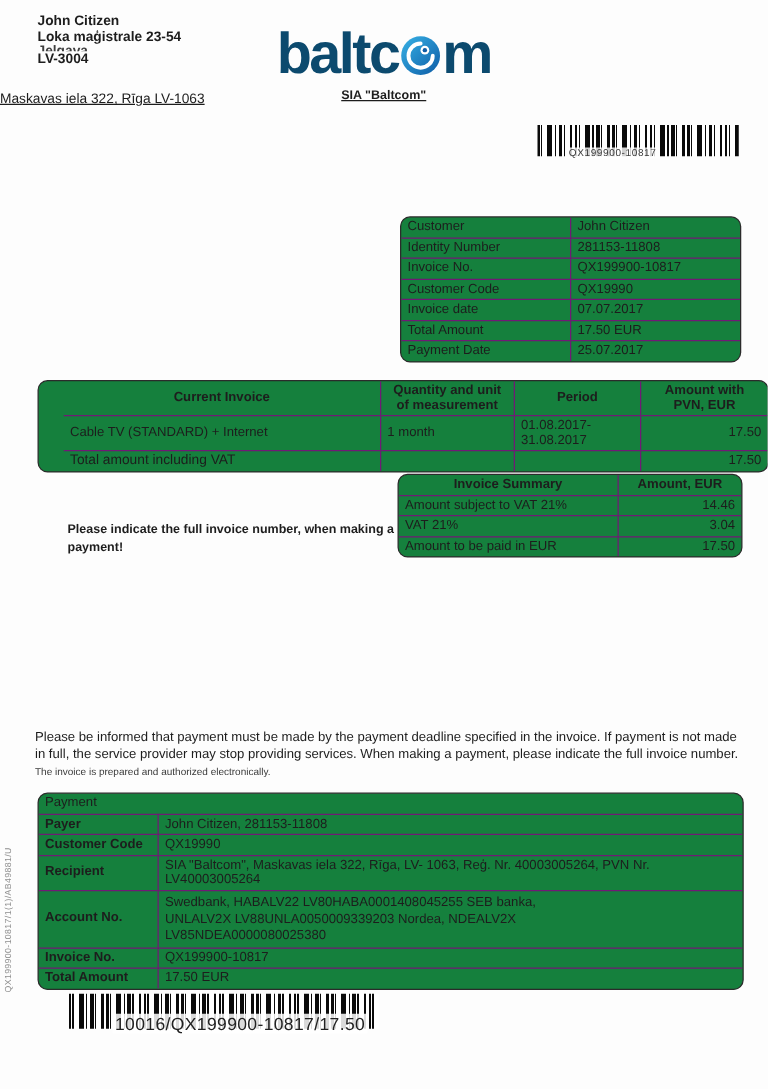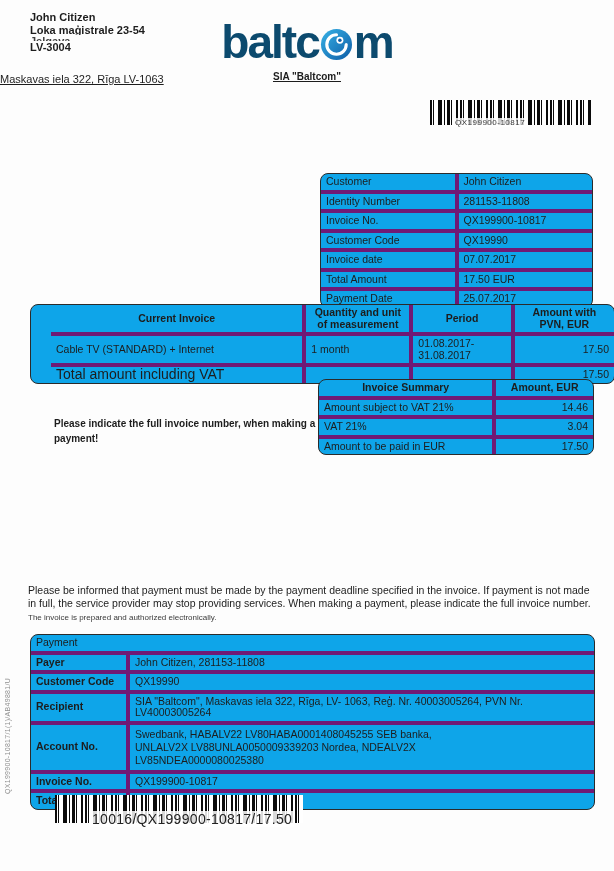--- a/index.html
+++ b/index.html
@@ -38,23 +38,23 @@
         #0a0a0a 26px, #0a0a0a 28px, #fff 28px, #fff 30px);
   }
   .barcode-top { position:absolute; left:430px; top:100px; width:161px; height:25px; }
   .barcode-top .bc-label { position:absolute; left:22px; bottom:-2px; font-size:8px; color:#3c3c3c;
                            background:rgba(255,255,255,.82); padding:0 3px; letter-spacing:.5px; }
   .barcode-bottom { position:absolute; left:55px; top:795px; width:248px; height:28px; }
   .barcode-bottom .bc-label { position:absolute; left:3px; bottom:-4px; font-size:14px; color:#222;
                               background:rgba(255,255,255,.85); padding:0 2px; letter-spacing:.3px;margin-left:32px; }
 
   
-  .tbl { position:absolute; border:1.5px solid #2b2b2b; border-radius:8px; overflow:hidden; background:#0ea5e9; }
+  .tbl { position:absolute; border:1.5px solid #2b2b2b; border-radius:8px; overflow:hidden; background:#15803d; }
   .tbl table { border-collapse:collapse; width:100%; font-size:10.5px; color:#1d1d1d; }
-  .tbl td, .tbl th { border:4px solid #701a75; padding:2px 5px; line-height:11.5px; vertical-align:middle; text-align:left; font-weight:normal; }
+  .tbl td, .tbl th { border:1px solid #701a75; padding:2px 5px; line-height:11.5px; vertical-align:middle; text-align:left; font-weight:normal; }
   .tbl tr:first-child td, .tbl tr:first-child th { border-top:none; }
   .tbl tr:last-child td, .tbl tr:last-child th { border-bottom:none; }
   .tbl td:first-child, .tbl th:first-child { border-left:none; }
   .tbl td:last-child, .tbl th:last-child { border-right:none; }
   .b { font-weight:bold; }
   .ctr { text-align:left; }
   .rt { text-align:right !important; }
 
   .customer-table { left:320px; top:173px; width:271px; }
   .customer-table td { height:11px; }
@@ -153,21 +153,21 @@
       <th style="width:18%">Period</th>
       <th style="width:18%">Amount with PVN, EUR</th>
     </tr>
     <tr>
       <td>Cable TV (STANDARD) + Internet</td>
       <td class="ctr">1 month</td>
       <td class="ctr">01.08.2017-31.08.2017</td>
       <td class="rt">17.50</td>
     </tr>
     <tr>
-      <td class="b" style="font-size:14px">Total amount including VAT</td>
+      <td class="b" style="font-size:11px">Total amount including VAT</td>
       <td></td>
       <td></td>
       <td class="rt b">17.50</td>
     </tr>
   </tbody>
     </table>
 </div>
 
 <div class="tbl summary-table">
   <table>

